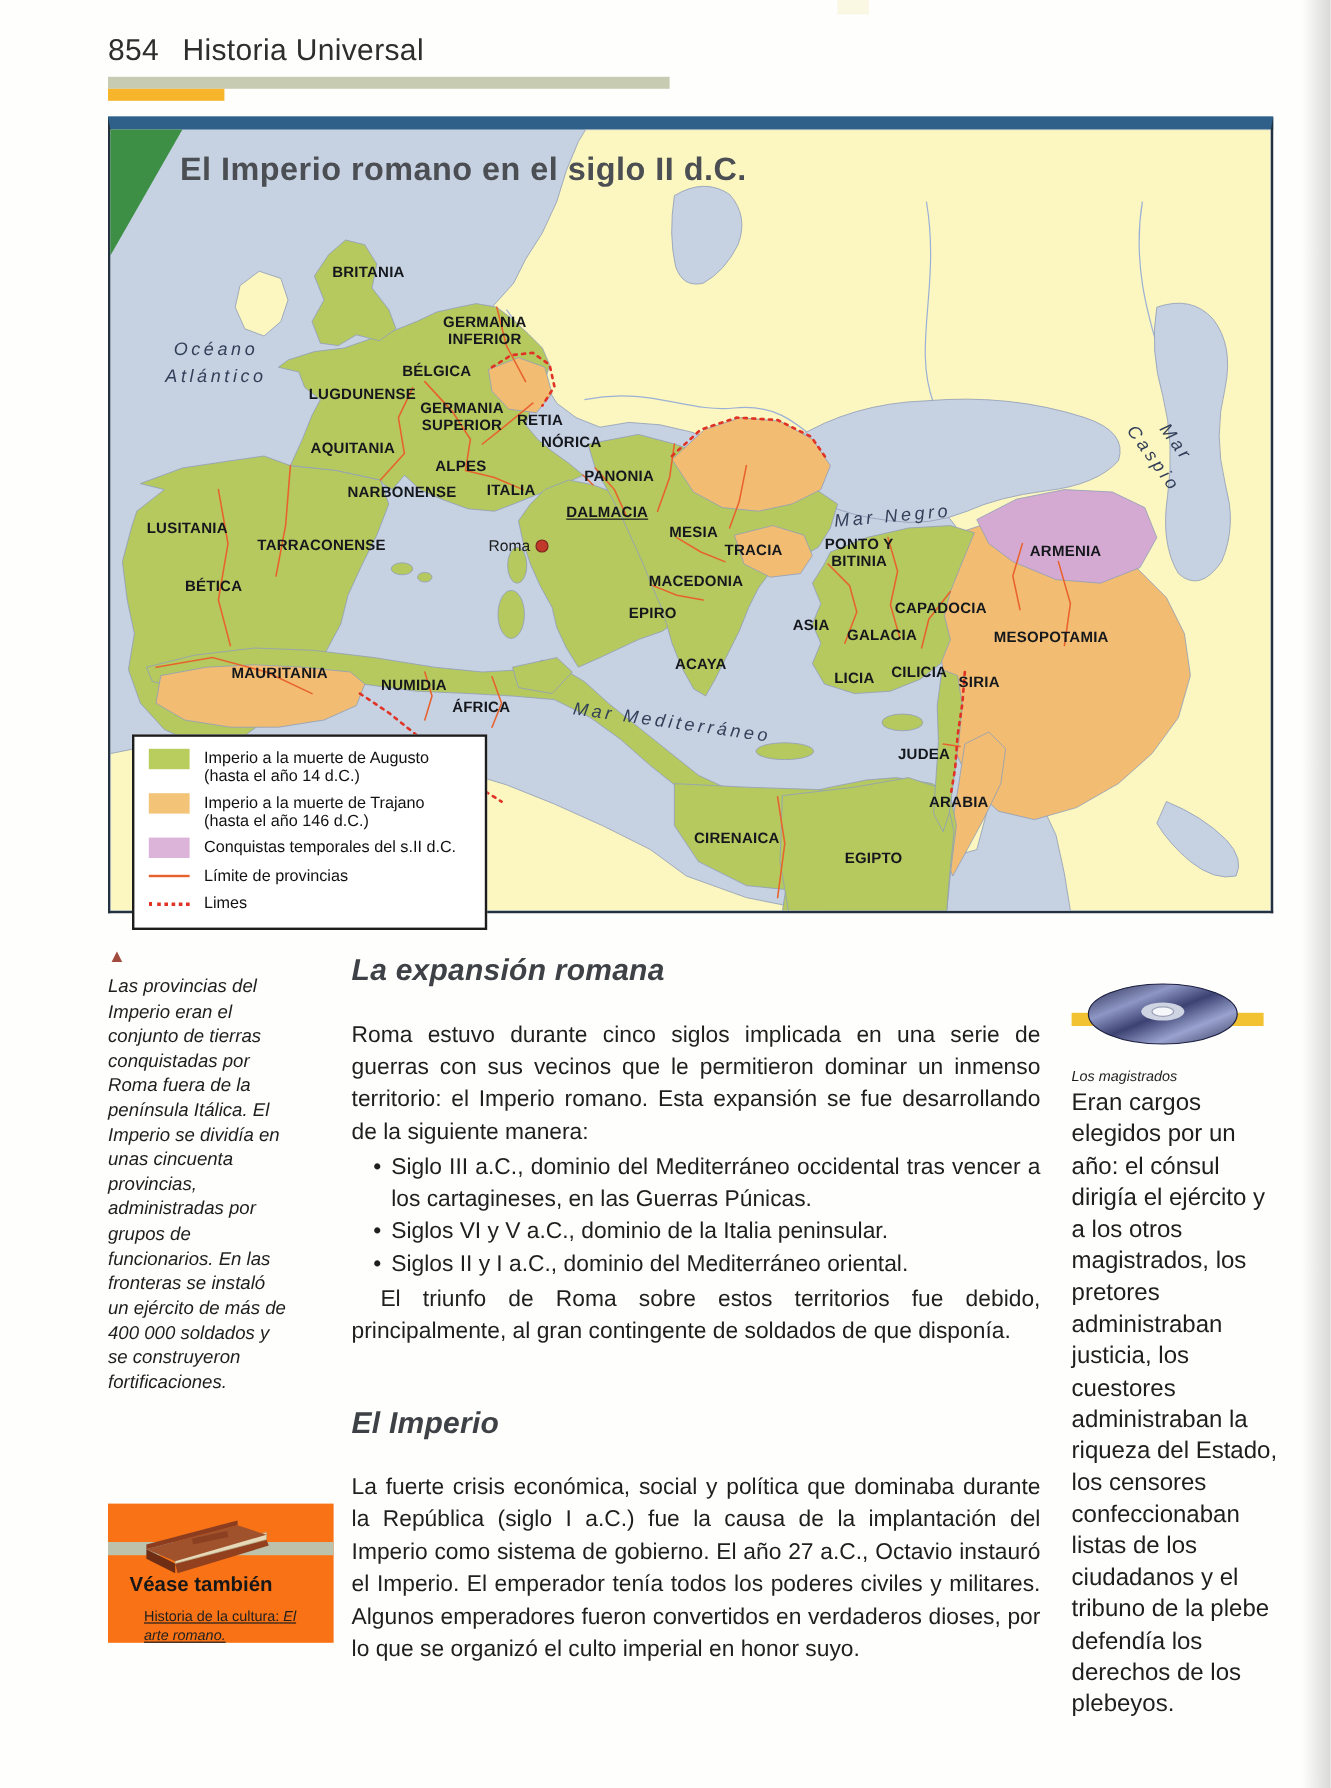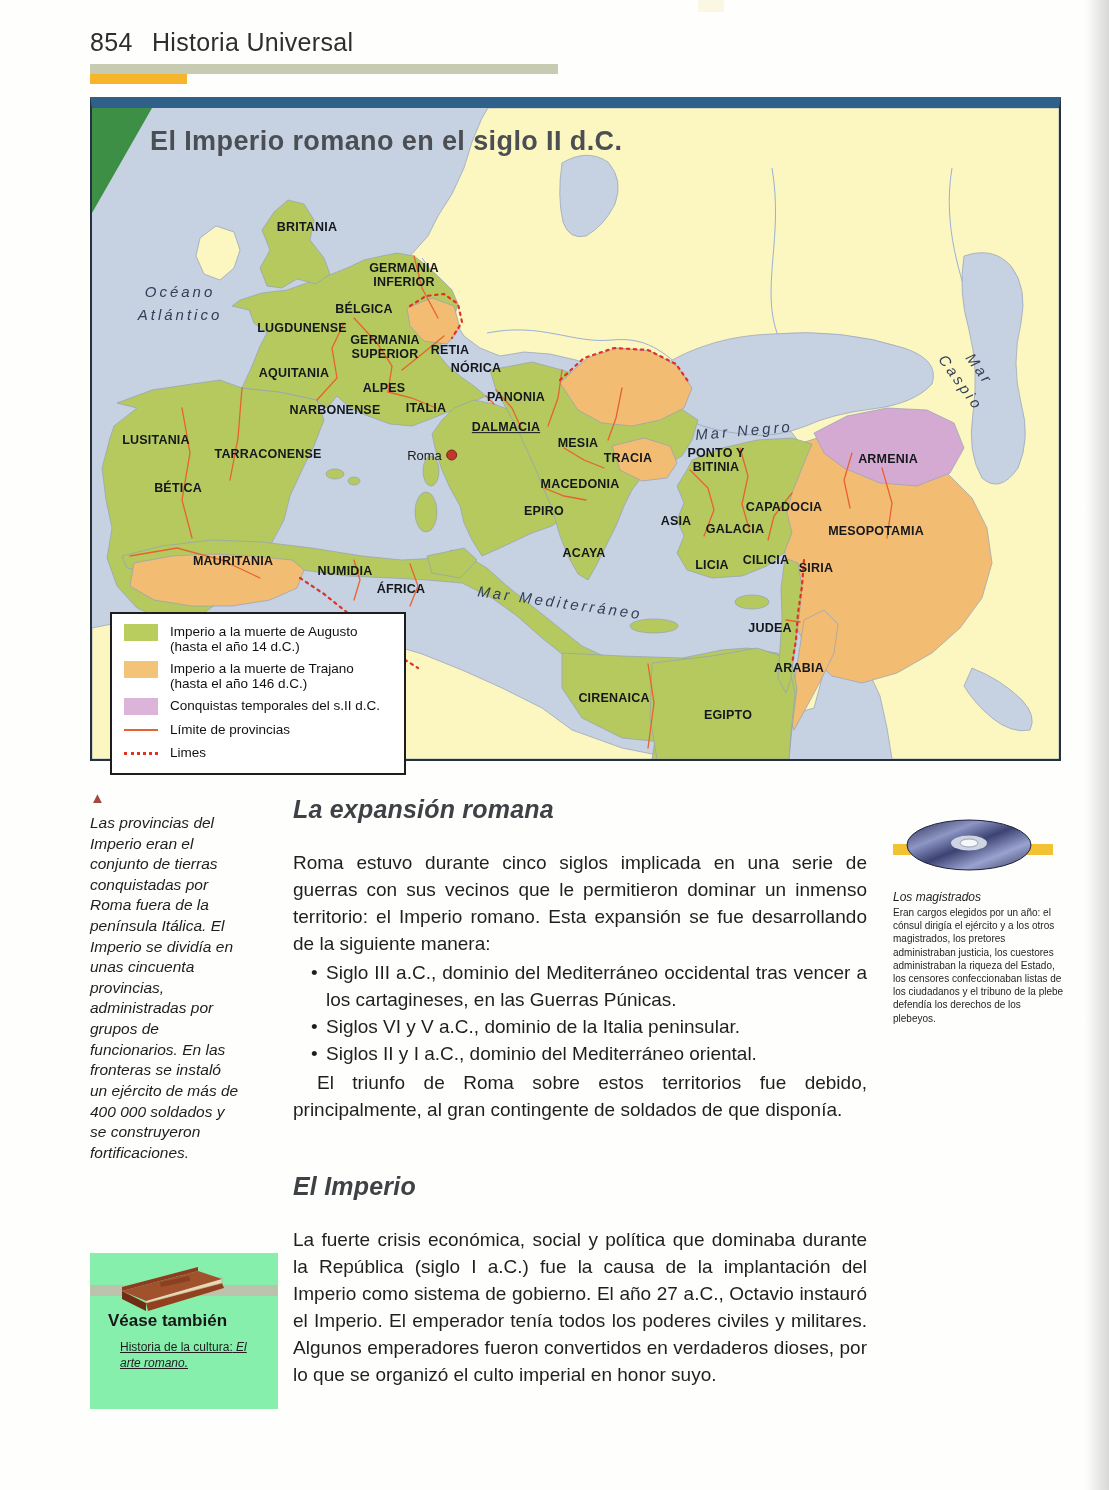--- a/index.html
+++ b/index.html
@@ -60,24 +60,24 @@
   ul.blt li{position:relative;font-size:19px;line-height:1.42;padding-left:15px;text-align:justify;color:#1f1f1f;}
   ul.blt li::before{content:"•";position:absolute;left:0;top:0;}
   .sect2-gap{height:46px;}
 
   
   .sidenote-right{position:absolute;left:893px;top:818px;width:172px;}
   .cd-wrap{position:relative;height:62px;margin-bottom:10px;}
   .cd-bar{position:absolute;left:0;top:26px;width:160px;height:11px;background:#f2c233;}
   .cd-wrap svg{position:absolute;left:10px;top:0;}
   .sn-title{font-style:italic;font-size:12px;color:#1d1d1d;margin-bottom:2px;}
-  .sn-text{font-size:10px;line-height:1.32;color:#1e1e1e;}
-
-  
-  .see-also{position:absolute;left:90px;top:1253px;width:188px;height:156px;background:#86efac;}
+  .sn-text{font-size:20px;line-height:1.32;color:#1e1e1e;}
+
+  
+  .see-also{position:absolute;left:90px;top:1253px;width:188px;height:116px;background:#f97316;}
   .sa-bar{position:absolute;left:0;top:32px;width:188px;height:11px;background:#bcc2ac;}
   .sa-book{position:absolute;left:18px;top:2px;}
   .sa-title{position:absolute;left:18px;top:58px;font-weight:bold;font-size:17px;color:#171717;}
   .sa-text{position:absolute;left:30px;top:86px;width:150px;font-size:12px;line-height:1.35;color:#1e1e1e;text-decoration:underline;}
   .sa-text .it{font-style:italic;}
 </style>
 </head>
 <body>
 
 <div class="scan-edge"></div>

